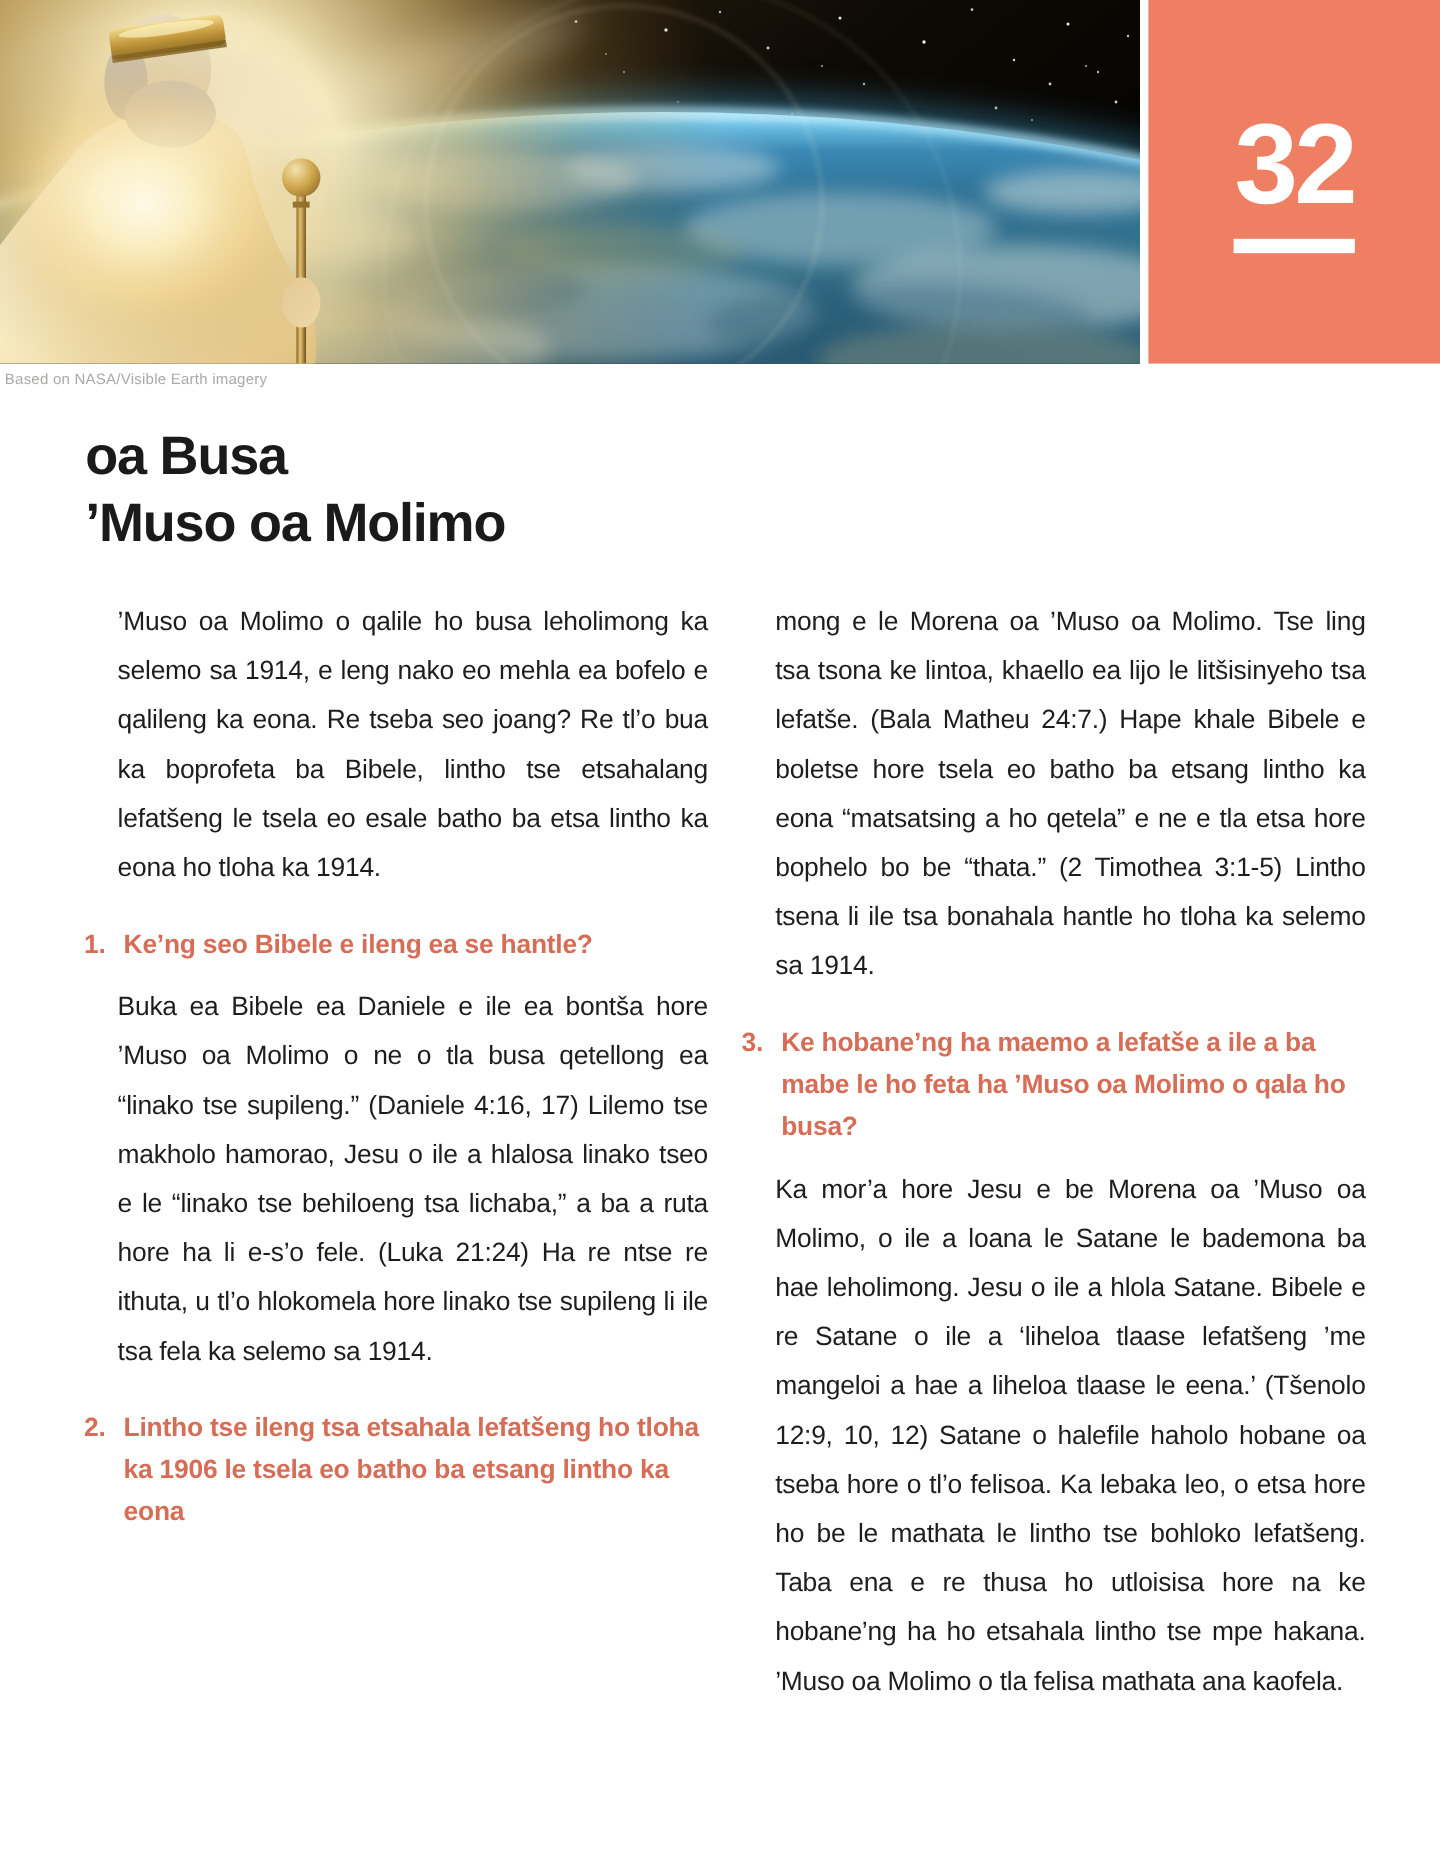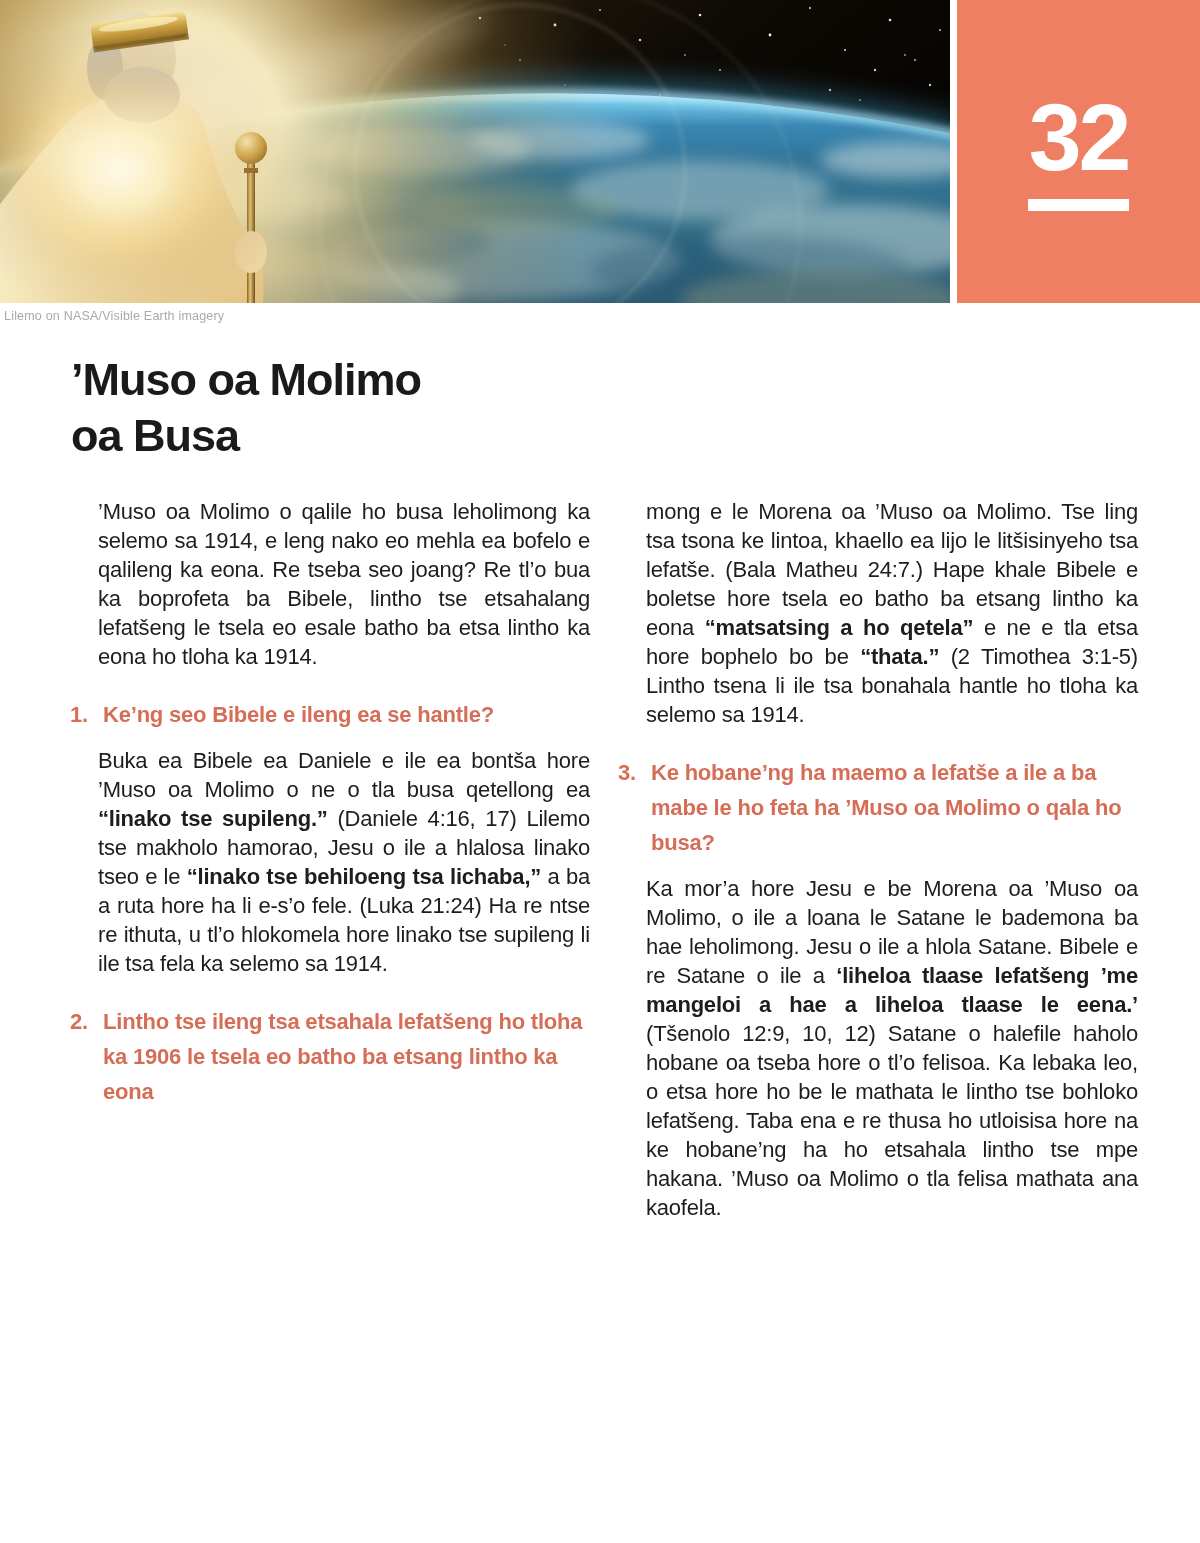--- a/index.html
+++ b/index.html
@@ -33,25 +33,25 @@
     color:var(--title-color,#1a1a1a); letter-spacing:-1px;
   }
   .title span { display:block; }
   .columns {
     position:absolute; left:70px; top:497px; width:1068px;
     display:flex; gap:28px;
   }
   .col { width:520px; }
   .body-para {
     margin:0 0 20px 28px;
-    font-size:22px; line-height:29px; letter-spacing:-0.2px;
+    font-size:22px; line-height:41px; letter-spacing:-0.2px;
     color:var(--body-color,#1d1d1b);
     text-align:justify; text-align-last:left;
   }
-  .body-para .b { font-weight:bold; }
+  .body-para .b { font-weight:normal; }
   .section-heading {
     display:flex; margin:26px 0 14px 0;
     color:var(--heading,#d66e57); font-weight:bold;
     font-size:22px; line-height:35px; letter-spacing:-0.2px;
   }
   .heading-num { width:33px; flex:none; }
   .heading-text { flex:1; }
 </style>
 </head>
 <body>
@@ -194,25 +194,25 @@
         </g>
       </svg>
     </div>
 
     <div class="lesson-badge">
       <span class="lesson-num">32</span>
       <span class="lesson-underline"></span>
     </div>
   </header>
 
-  <div class="caption">Lilemo on NASA/Visible Earth imagery</div>
+  <div class="caption">Based on NASA/Visible Earth imagery</div>
 
   <h1 class="title">
+      <span>oa Busa</span>
       <span>’Muso oa Molimo</span>
-      <span>oa Busa</span>
     </h1>
 
   <main class="columns">
     <div class="col">
         <p class="body-para"><span>’Muso oa Molimo o qalile ho busa leholimong ka selemo sa 1914, e leng nako eo mehla ea bofelo e qalileng ka eona. Re tseba seo joang? Re tl’o bua ka boprofeta ba Bibele, lintho tse etsahalang lefatšeng le tsela eo esale batho ba etsa lintho ka eona ho tloha ka 1914.</span></p>
         <div class="section-heading">
           <span class="heading-num">1.</span>
           <span class="heading-text">Ke’ng seo Bibele e ileng ea se hantle?</span>
         </div>
         <p class="body-para"><span>Buka ea Bibele ea Daniele e ile ea bontša hore ’Muso oa Molimo o ne o tla busa qetellong ea </span><span class="b">“linako tse supileng.”</span><span> (Daniele 4:16, 17) Lilemo tse makholo hamorao, Jesu o ile a hlalosa linako tseo e le </span><span class="b">“linako tse behiloeng tsa lichaba,”</span><span> a ba a ruta hore ha li e-s’o fele. (Luka 21:24) Ha re ntse re ithuta, u tl’o hlokomela hore linako tse supileng li ile tsa fela ka selemo sa 1914.</span></p>

